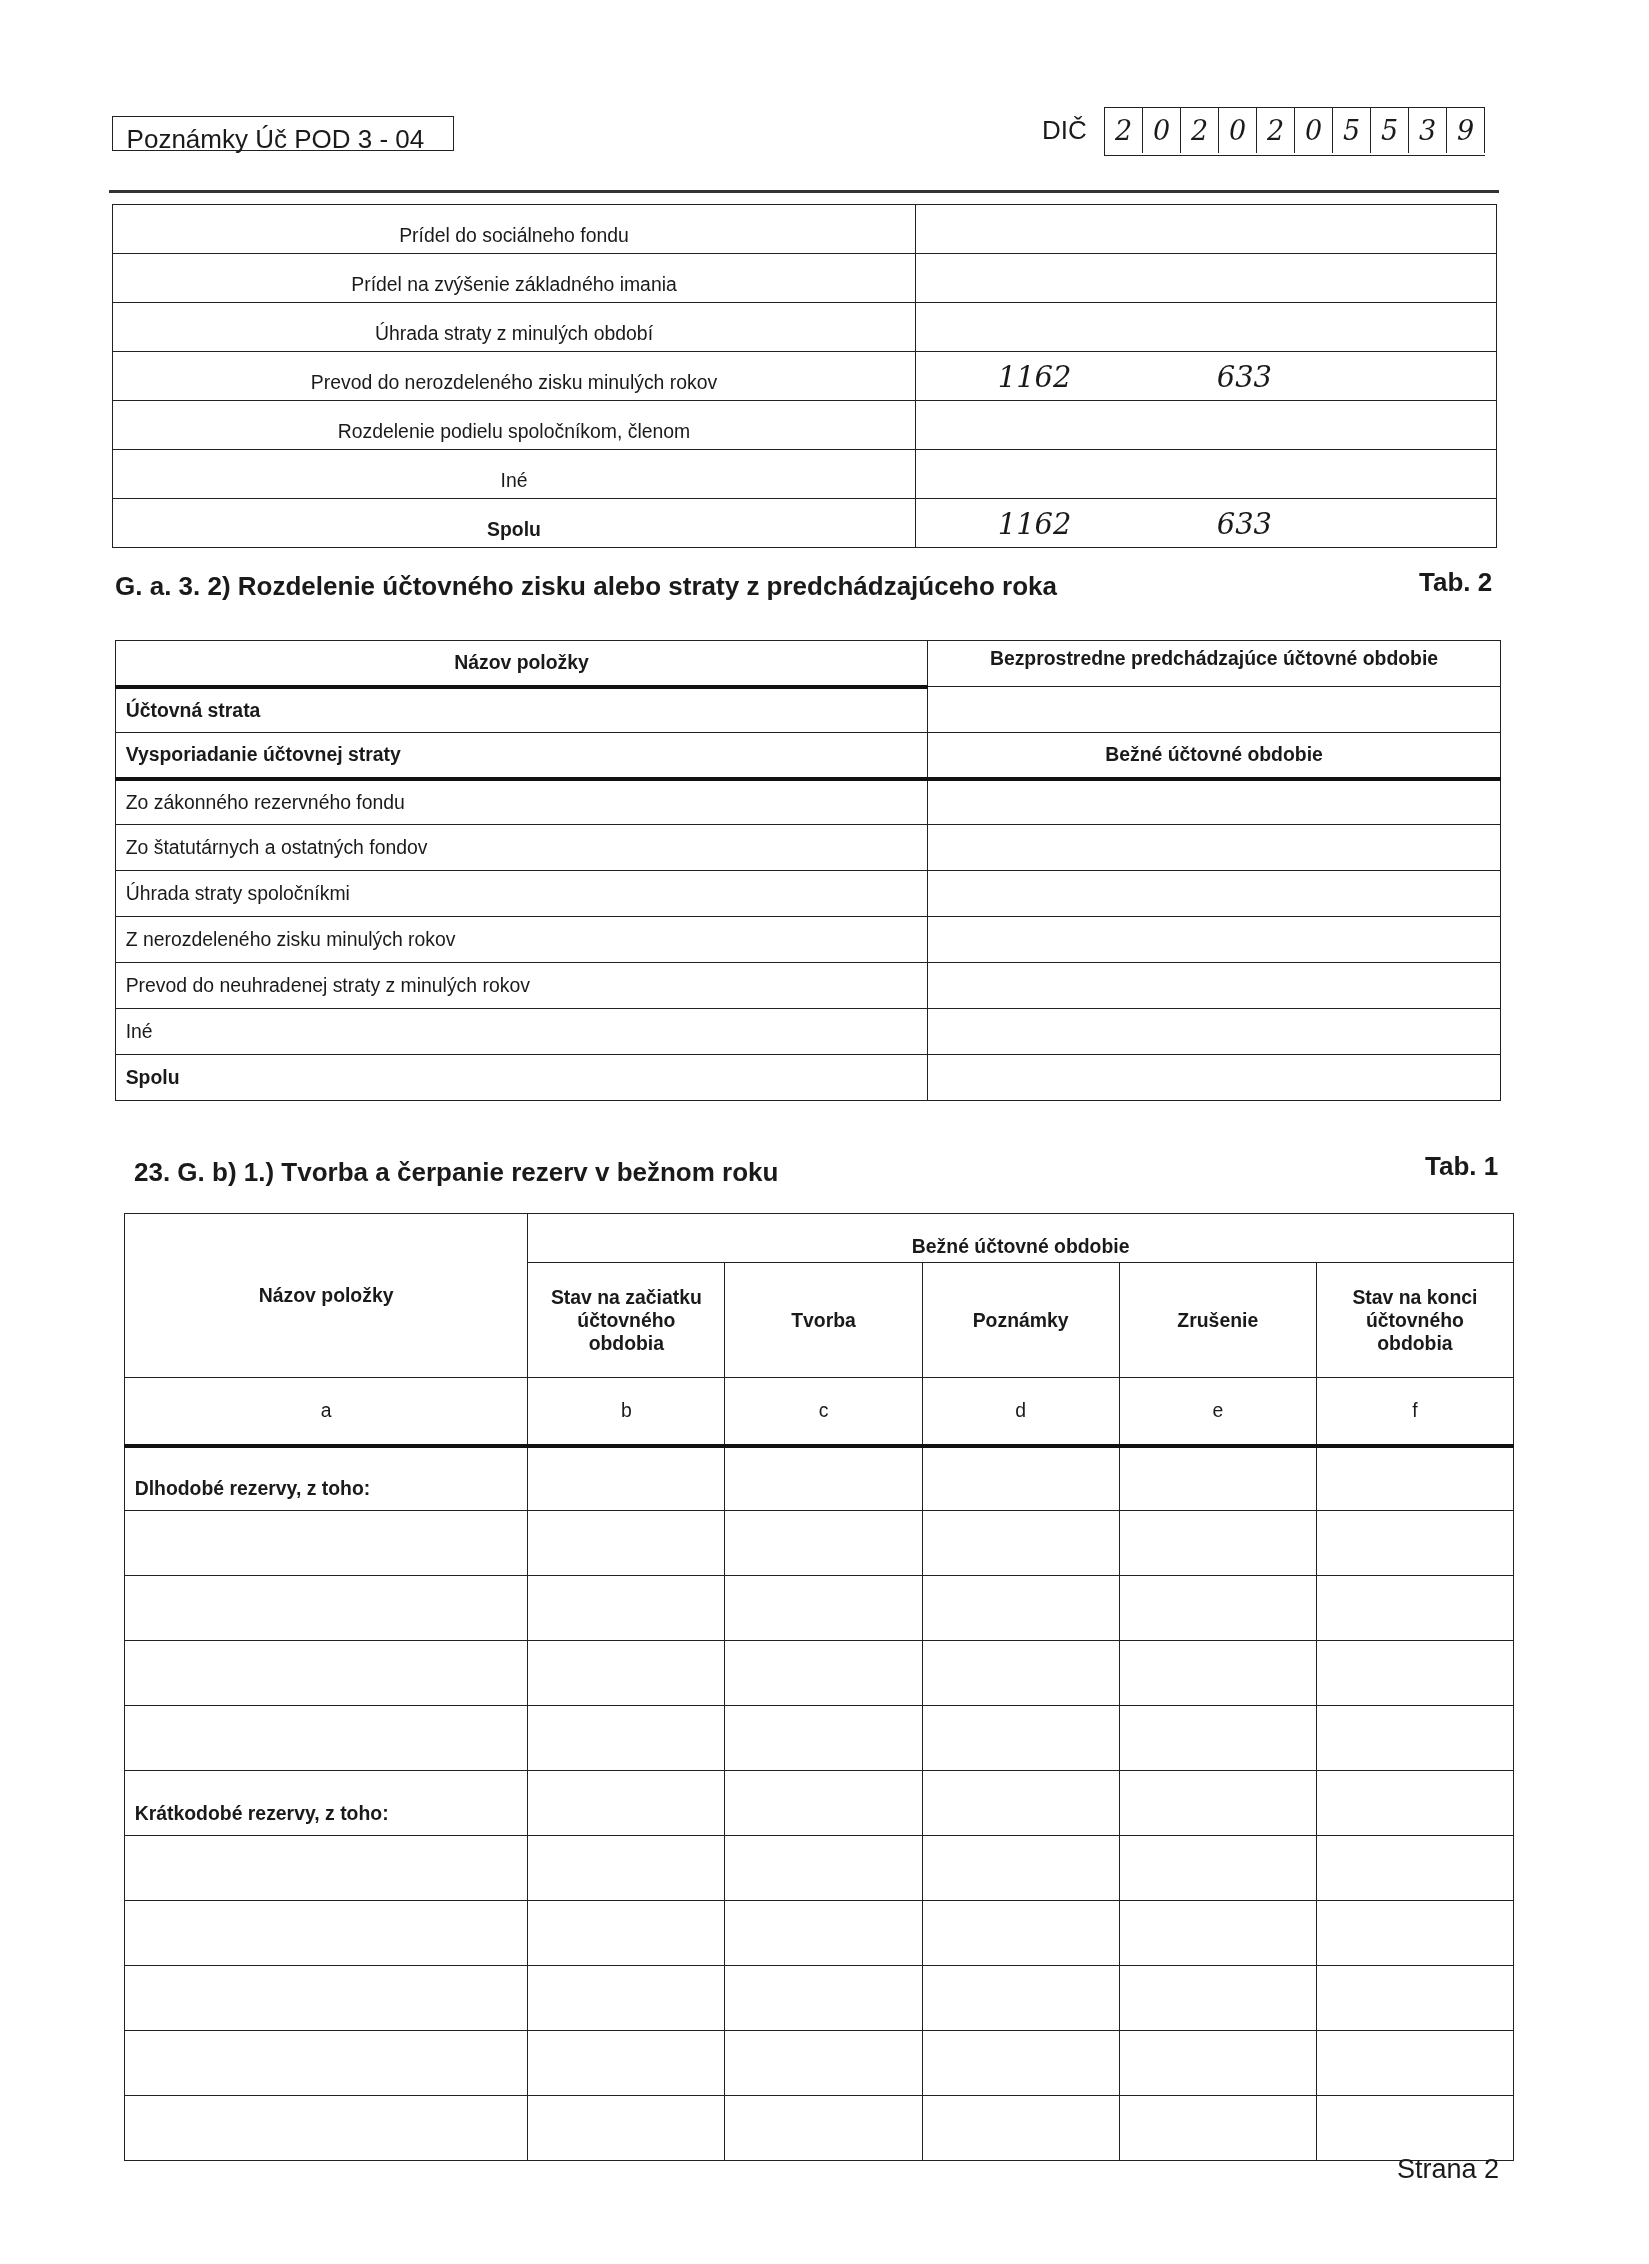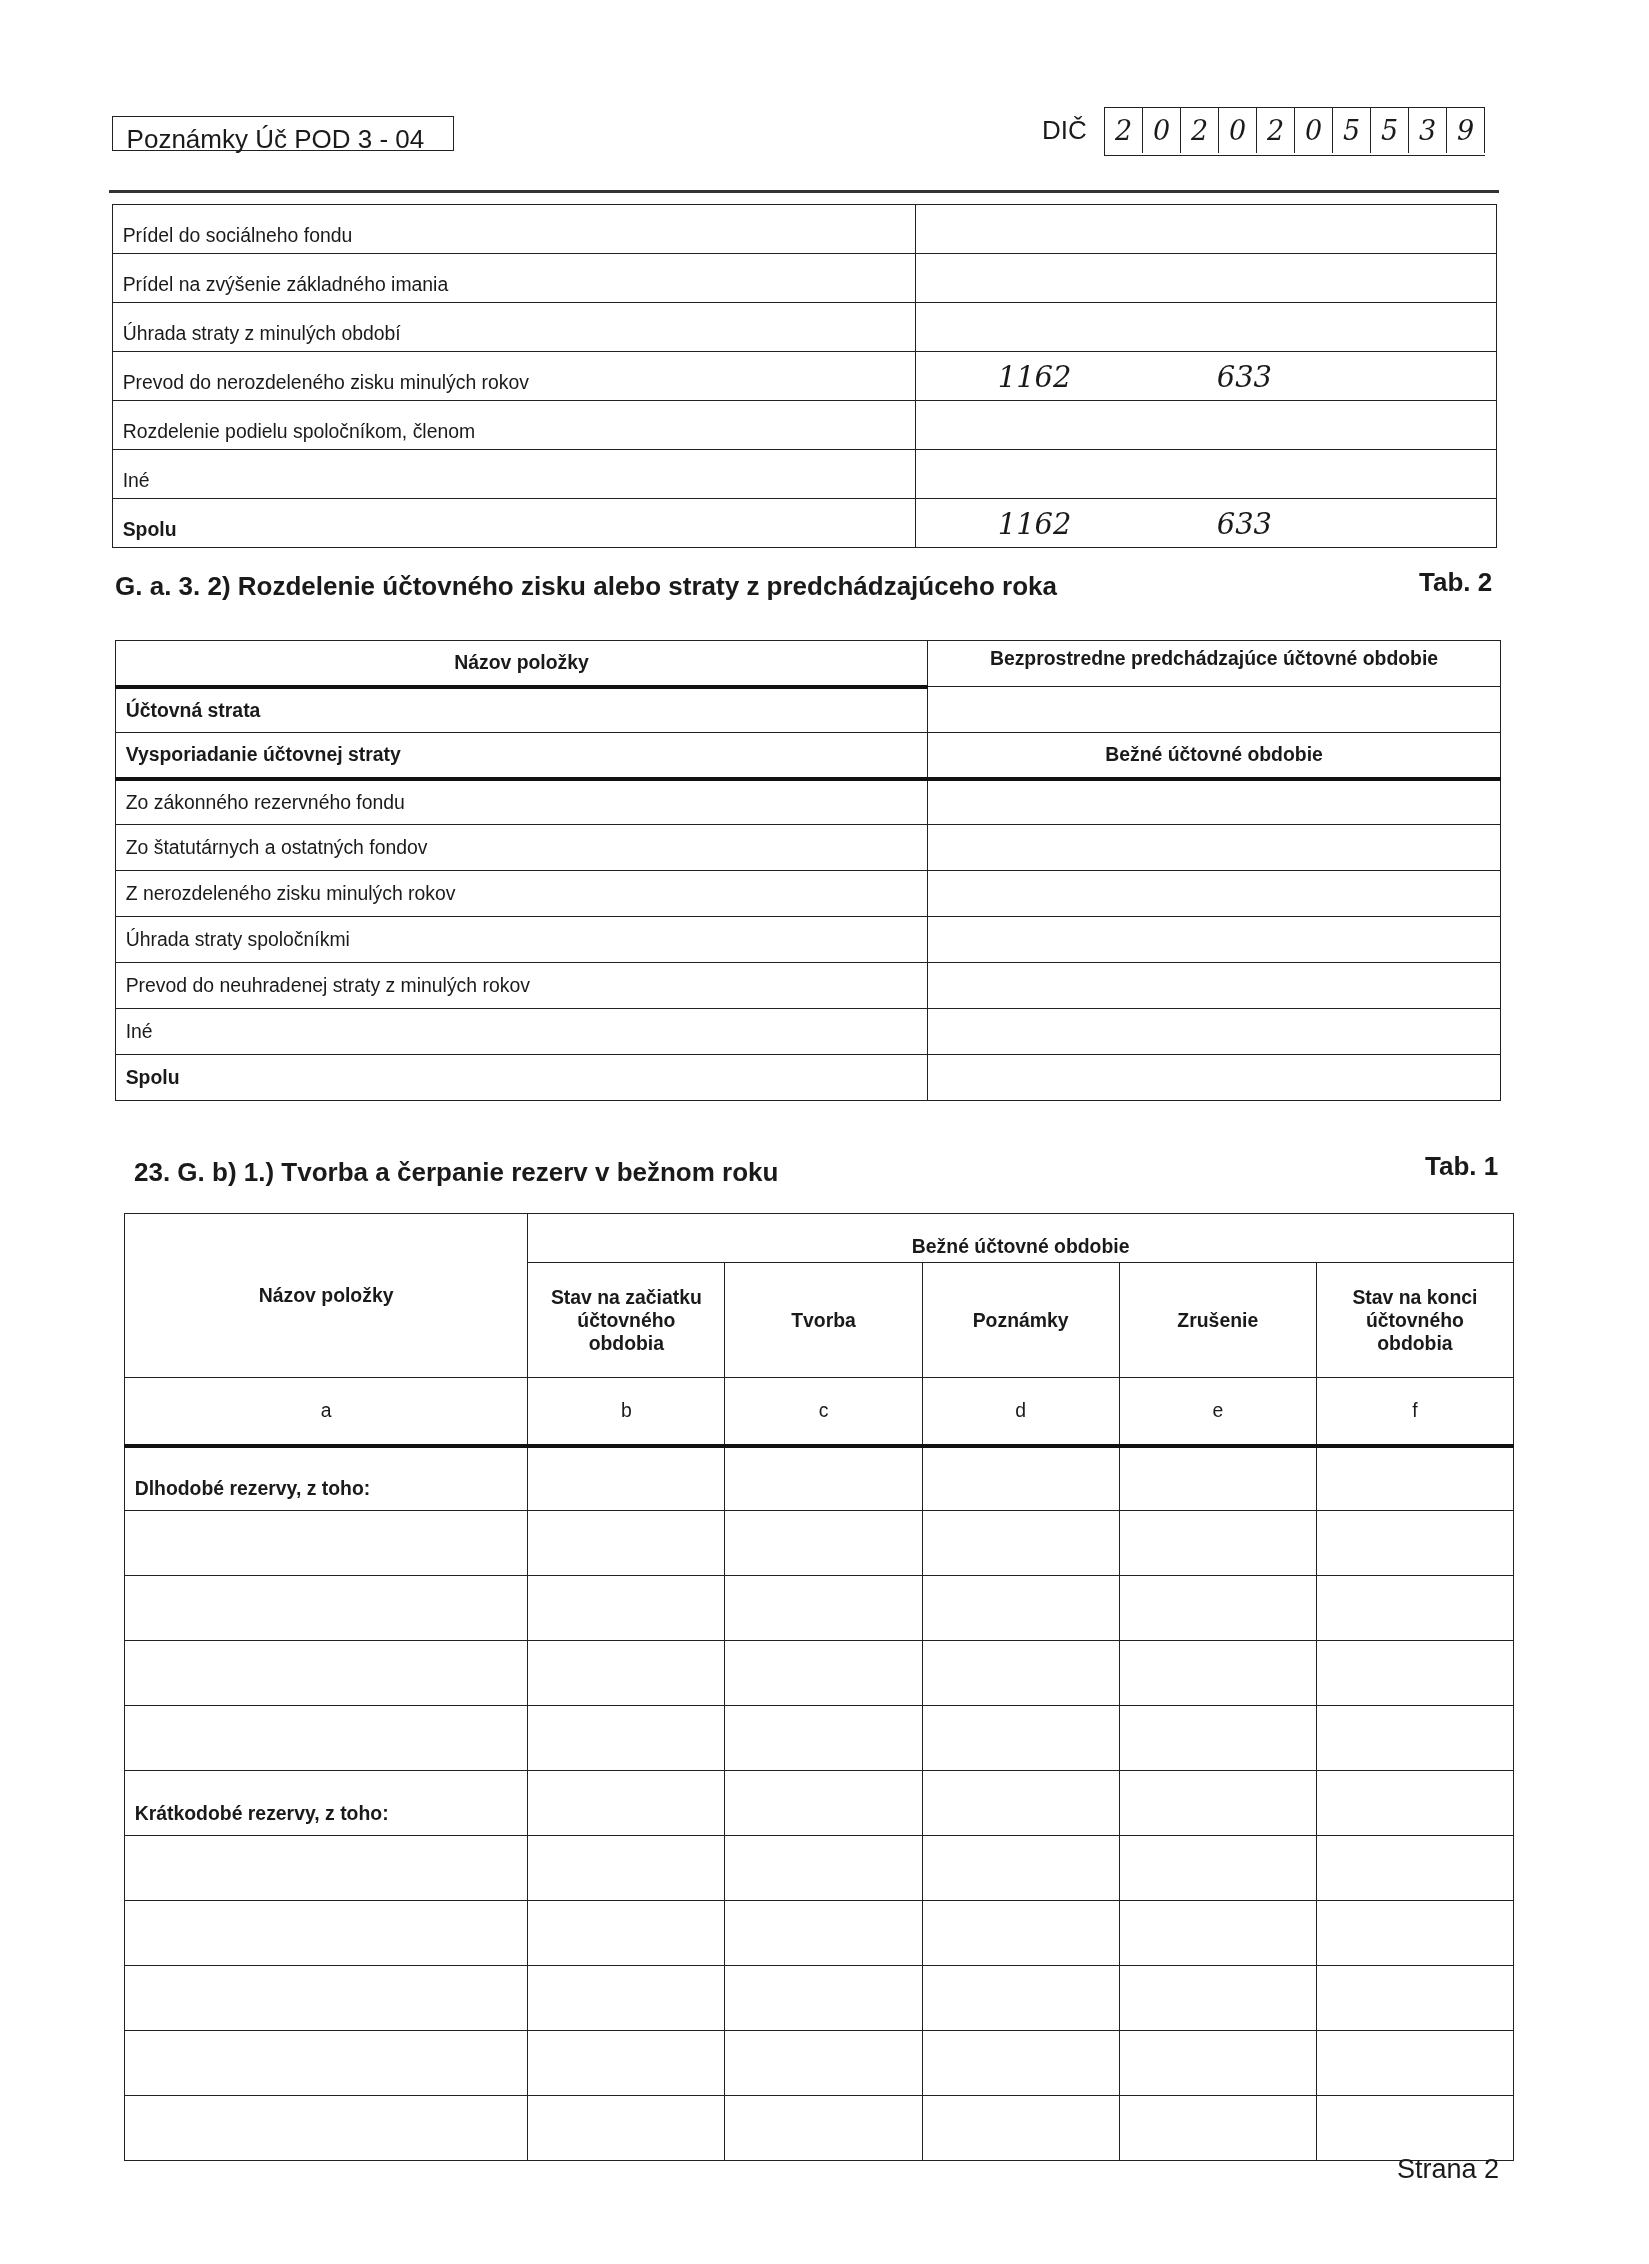--- a/index.html
+++ b/index.html
@@ -14,21 +14,21 @@
   .dic-cell { width: 38px; height: 45px; border-right: 1.9px solid #222; box-sizing: border-box;
               font-family: "DejaVu Serif", serif; font-style: italic; font-size: 27px; text-align: center; line-height: 45px; }
   .rule { left: 109px; top: 190px; width: 1390px; height: 2.9px; background: #333; }
 
   table.form { position: absolute; border-collapse: collapse; font-size: 19.4px; }
   table.form td, table.form th { border: 1.9px solid #222; padding: 0 9.7px; box-sizing: border-box; }
   table.form th { font-weight: bold; }
   .hand { font-family: "DejaVu Serif", serif; font-style: italic; font-size: 29px; }
 
   
-  #t1 { left: 112px; top: 204px; width: 1385px; }
+  #t1 { left: 112px; top: 204px; width: 1385px; text-align: center; }
   #t1 td { height: 49px; vertical-align: bottom; padding-bottom: 5.8px; }
   #t1 td.lbl { width: 803px; }
   #t1 .bold { font-weight: bold; }
   .val-wrap { position: relative; height: 35px; }
   .val-a { position: absolute; left: 72px; bottom: 0; }
   .val-b { position: absolute; left: 291px; bottom: 0; margin-top: 24px; }
 
   .section-title { font-weight: bold; font-size: 26px; }
   .tab-label { font-weight: bold; font-size: 26px; }
 
@@ -157,25 +157,25 @@
     </tr>
   <tr>
         <td class="lbl">Zo zákonného rezervného fondu</td>
         <td></td>
       </tr>
       <tr>
         <td class="lbl">Zo štatutárnych a ostatných fondov</td>
         <td></td>
       </tr>
       <tr>
+        <td class="lbl">Úhrada straty spoločníkmi</td>
+        <td></td>
+      </tr>
+      <tr>
         <td class="lbl">Z nerozdeleného zisku minulých rokov</td>
-        <td></td>
-      </tr>
-      <tr>
-        <td class="lbl">Úhrada straty spoločníkmi</td>
         <td></td>
       </tr>
       <tr>
         <td class="lbl">Prevod do neuhradenej straty z minulých rokov</td>
         <td></td>
       </tr>
       <tr>
         <td class="lbl">Iné</td>
         <td></td>
       </tr>

